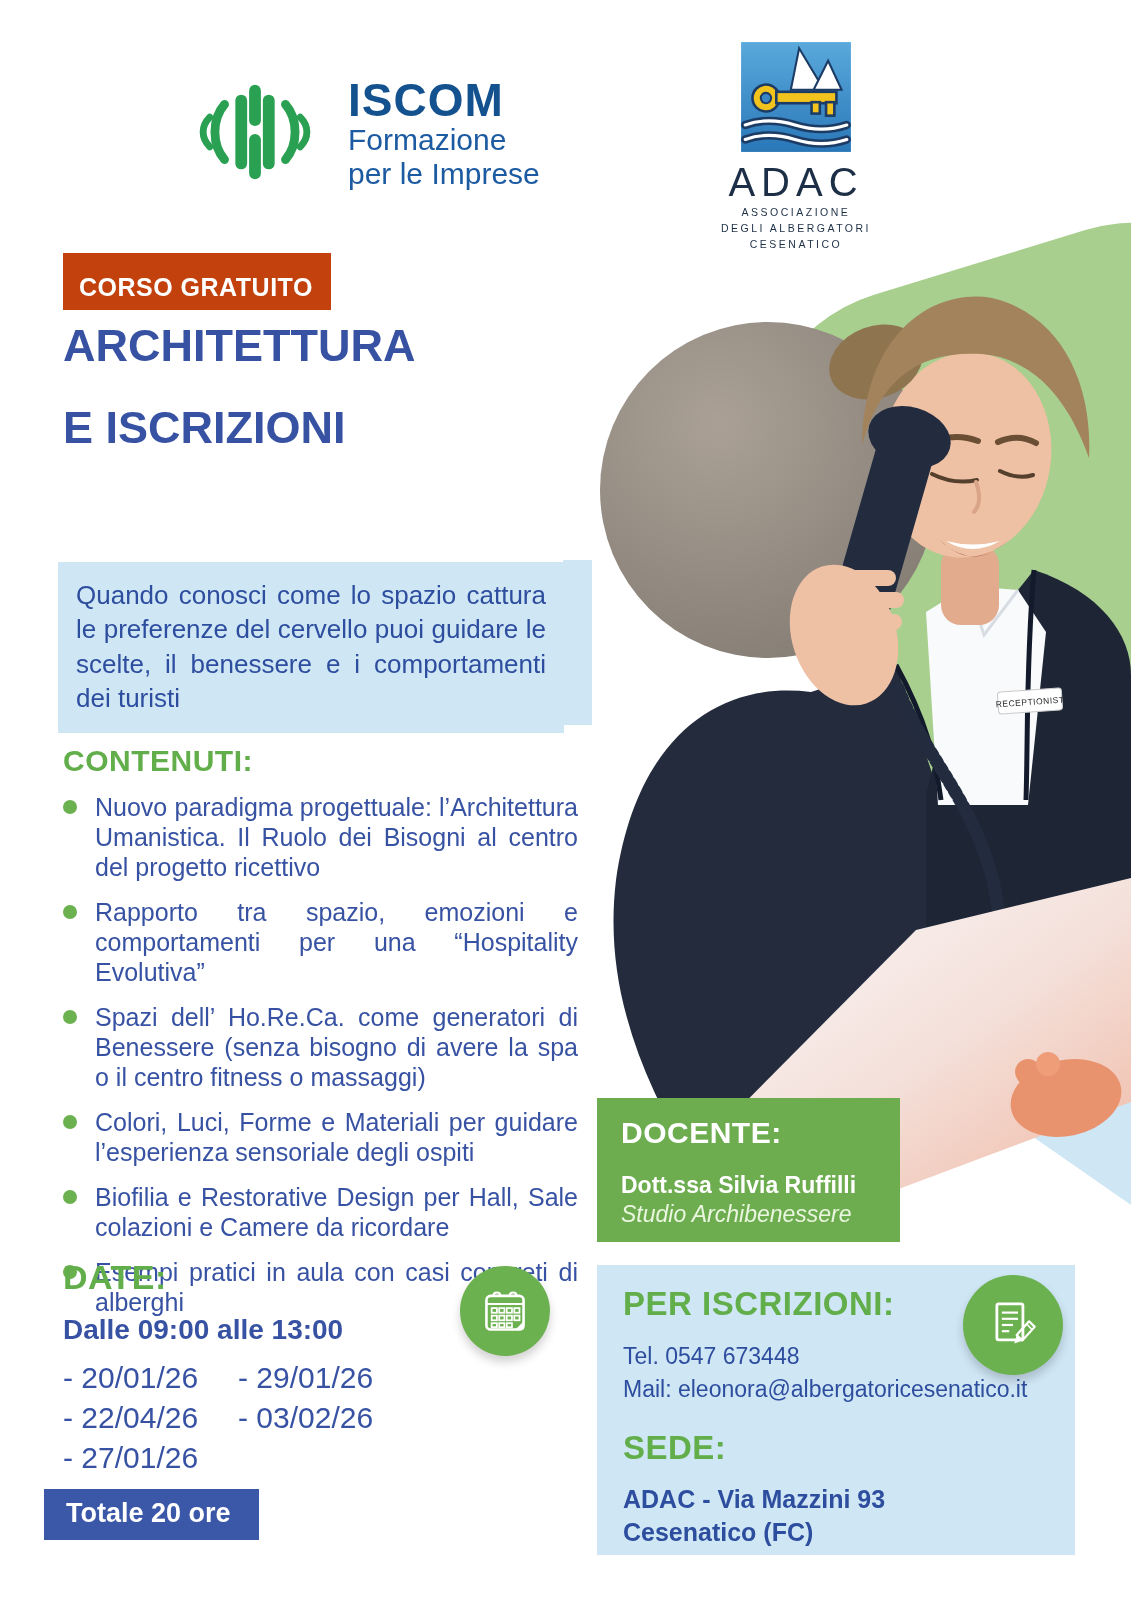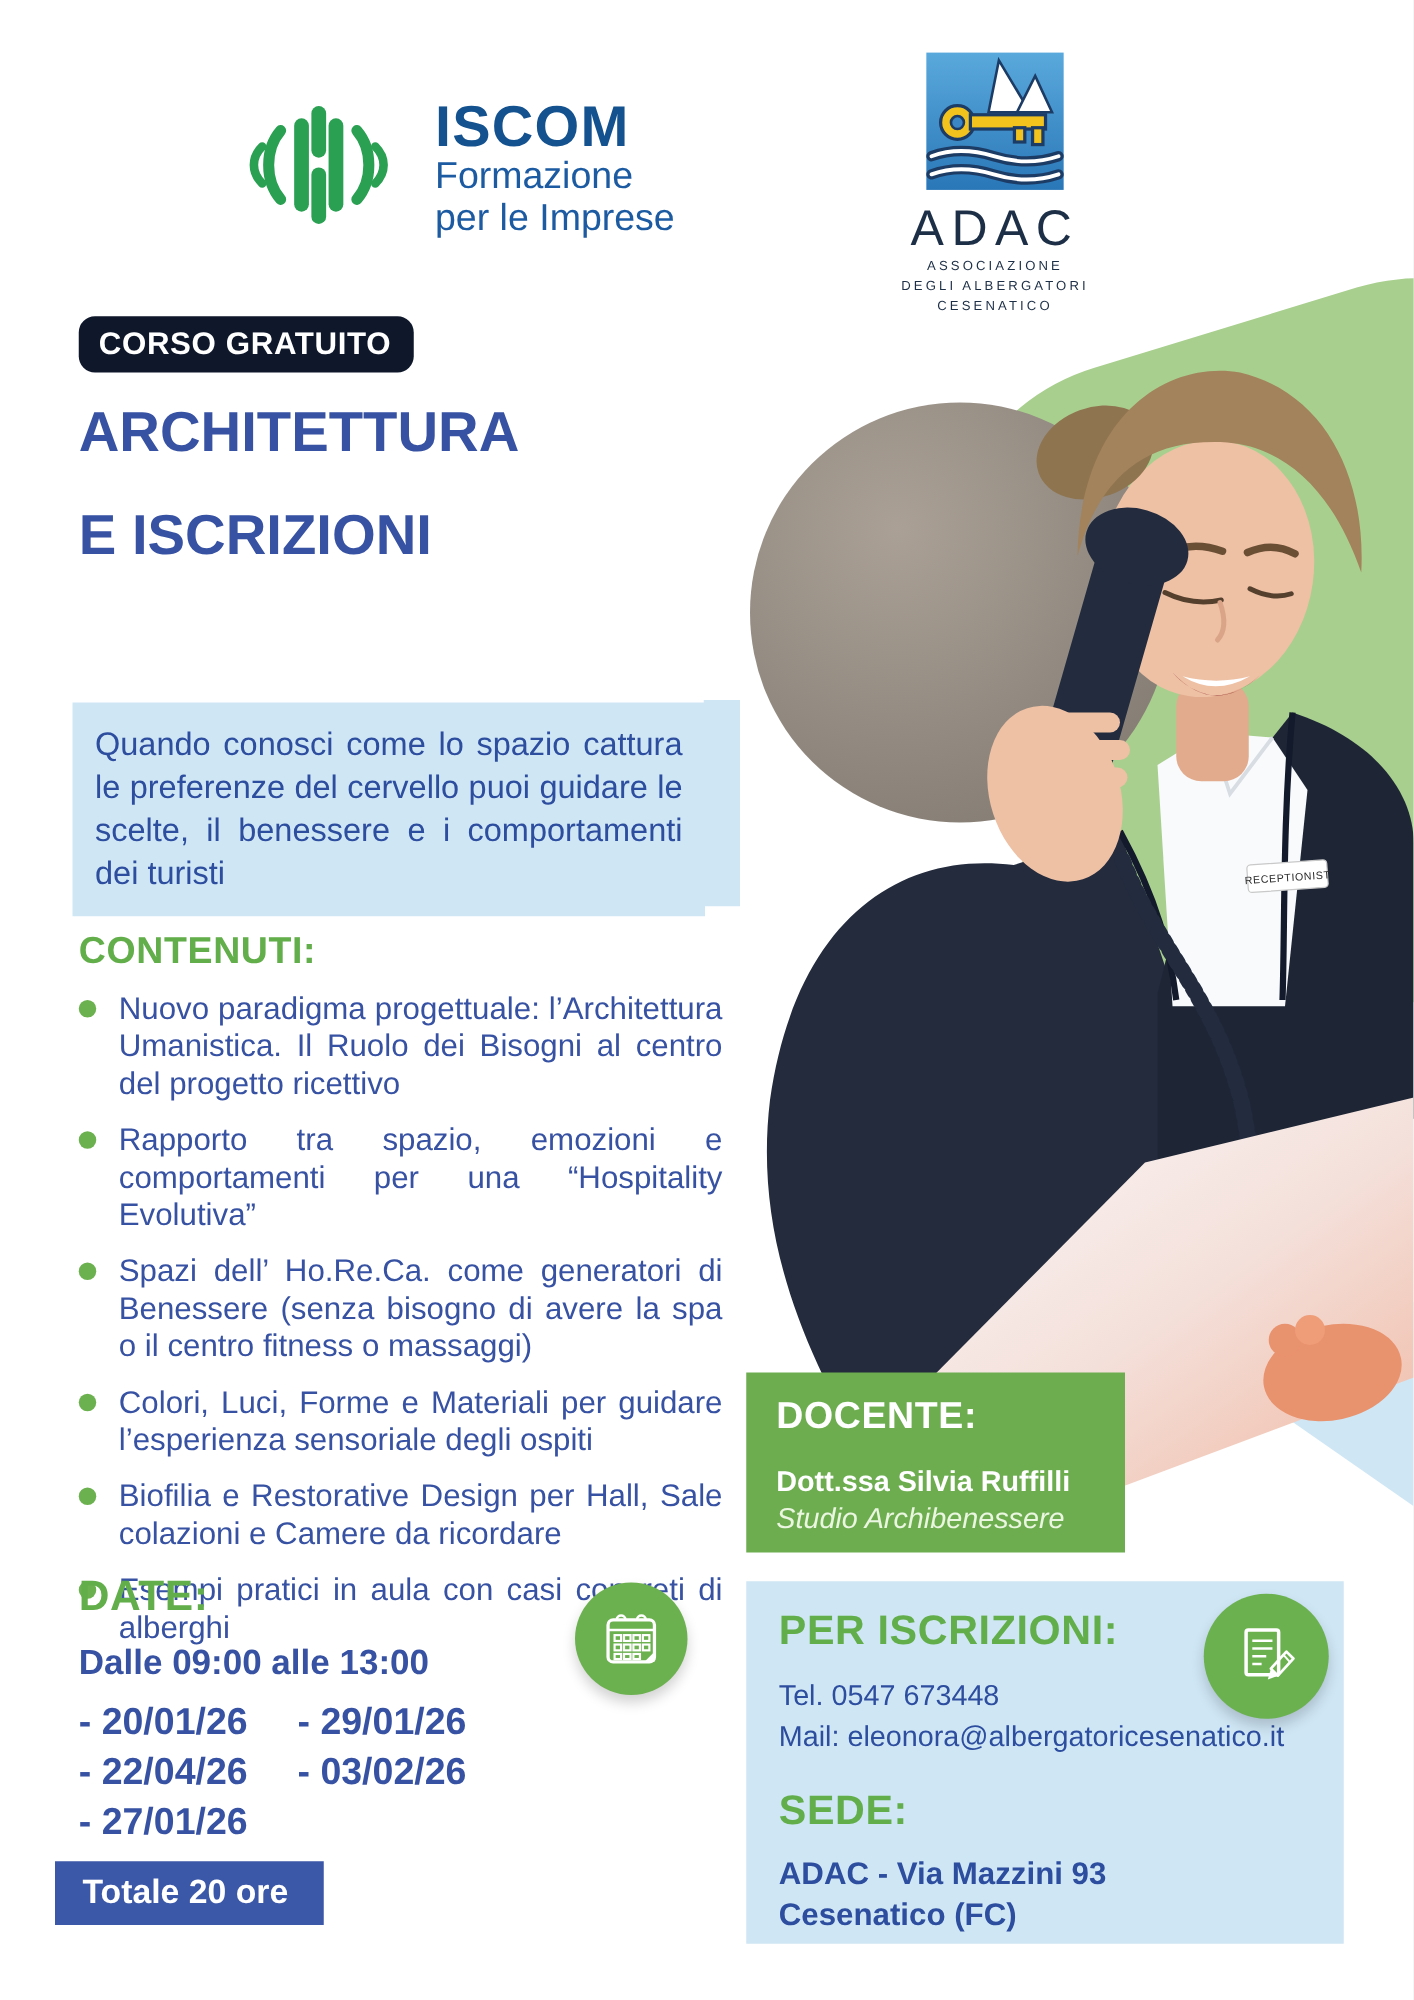--- a/index.html
+++ b/index.html
@@ -13,24 +13,23 @@
   
   .iscom{left:196px;top:72px;display:flex;align-items:center;gap:34px;}
   .iscom-text .name{font-size:46px;font-weight:bold;color:#14528f;letter-spacing:1px;line-height:1.0;}
   .iscom-text .tag{font-size:30px;color:#1c5ba1;line-height:1.12;}
   .adac{left:676px;top:40px;width:240px;text-align:center;}
   .adac-name{font-size:40px;color:#1d2f46;letter-spacing:6px;font-weight:400;margin-top:2px;}
   .adac-sub{font-size:10.5px;color:#1d2f46;letter-spacing:2.5px;line-height:1.5;}
 
   
   .corso-badge{
-    left:63px;top:253px;background:#0f172a;color:#fff;
+    left:63px;top:253px;background:#c2410c;color:#fff;
     font-size:25px;font-weight:bold;letter-spacing:.5px;
-    padding:8px 18px 8px 16px;
-    border-radius:13px;
+    padding:20px 18px 8px 16px;
   }
   .title{left:63px;top:305px;width:540px;color:#3752a3;
     font-size:45px;font-weight:bold;line-height:82px;letter-spacing:0;}
 
   
   .intro{
     left:58px;top:562px;width:470px;background:#cfe6f5;
     padding:16px 18px 18px 18px;
     color:#2d4d9e;font-size:26px;line-height:1.32;text-align:justify;
   }
@@ -40,21 +39,21 @@
   .contents-h{left:63px;top:744px;font-size:30px;}
   .bullets{left:63px;top:792px;width:515px;}
   .bullet{display:flex;margin-bottom:15px;}
   .dot{flex:0 0 14px;width:14px;height:14px;border-radius:50%;
     background:#6cb14f;margin:8px 18px 0 0;}
   .bullet-text{color:#3752a3;font-size:25px;line-height:1.2;text-align:justify;flex:1;}
 
   
   .date-h{left:63px;top:1258px;font-size:34px;}
   .time-range{left:63px;top:1314px;color:#3752a3;font-size:28px;font-weight:bold;}
-  .date-col{color:#3752a3;font-size:30px;font-weight:bold;line-height:40px;}
+  .date-col{color:#3752a3;font-size:30px;font-weight:normal;line-height:40px;}
   .date-col1{left:63px;top:1358px;}
   .date-col2{left:238px;top:1358px;}
   .totale{
     left:44px;top:1489px;background:#3b57a8;color:#fff;
     font-size:27px;font-weight:bold;padding:9px 28px 11px 22px;
   }
 
   
   .docente{
     left:597px;top:1098px;width:303px;height:144px;background:#6dad50;

